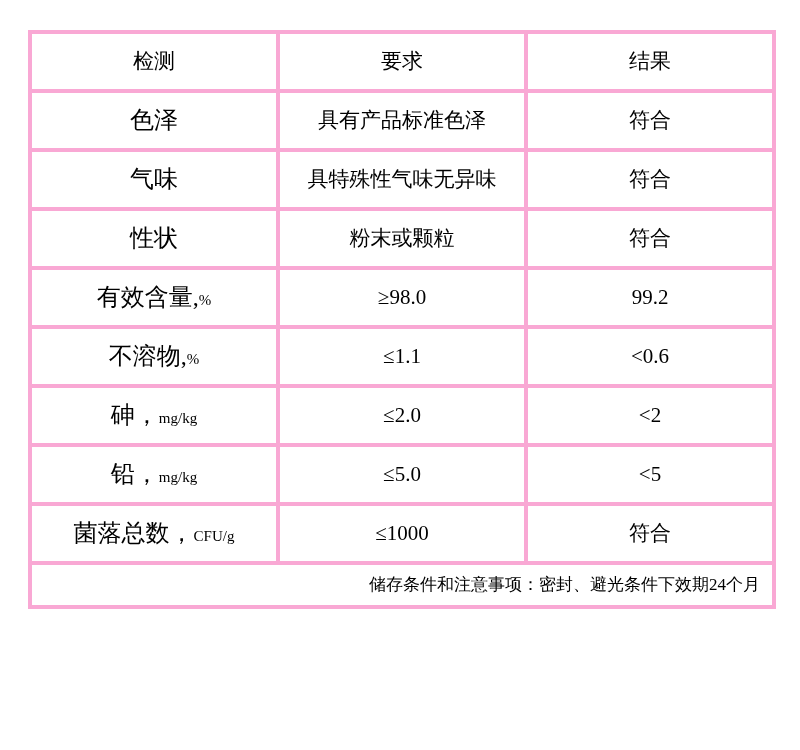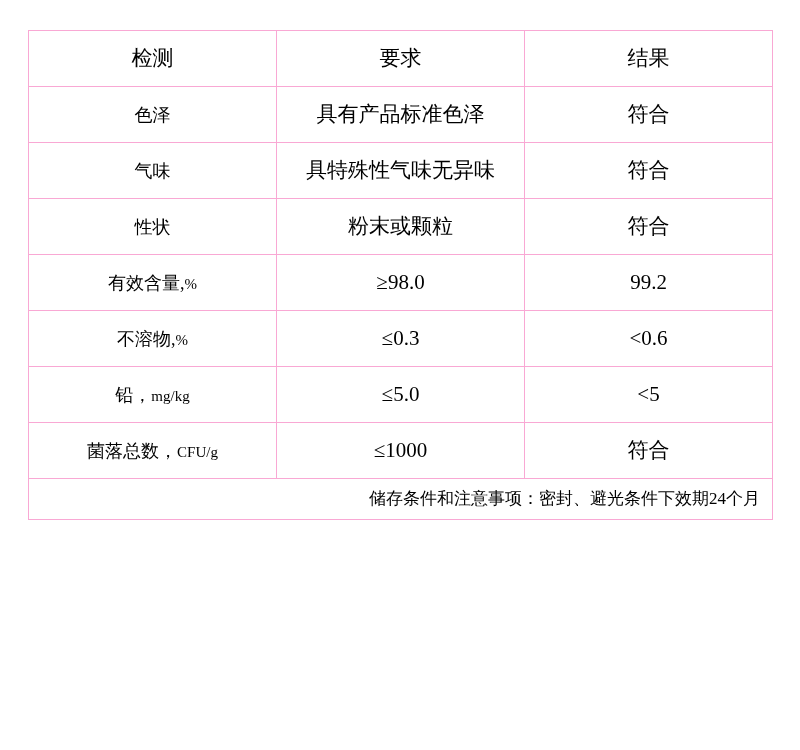--- a/index.html
+++ b/index.html
@@ -26,35 +26,35 @@
     top: 30px;
     width: 744px;
   }
   table.spec {
     border-collapse: collapse;
     width: 744px;
     table-layout: fixed;
     background: #ffffff;
   }
   table.spec td {
-    border: 1px solid #f9a8d4;
+    border: 4px solid #f9a8d4;
     text-align: center;
     vertical-align: middle;
     height: 55px;
     padding: 0 12px;
     font-size: 21px;
     line-height: 1.2;
     font-family: "Liberation Serif", "DejaVu Serif", serif;
   }
   table.spec col.c1 { width: 248px; }
   table.spec col.c2 { width: 248px; }
   table.spec col.c3 { width: 248px; }
 
   .cell-main {
-    font-size: 18px;
+    font-size: 24px;
   }
   .unit {
     font-size: 15px;
   }
   .num {
     font-family: "Liberation Serif", "DejaVu Serif", serif;
     font-size: 21px;
     margin-left: 42px;
   }
   tr.footer-row td {
@@ -102,24 +102,29 @@
 
         <tr>
           <td><span class="cell-main">有效含量,</span><span class="unit">%</span></td>
           <td class="num">≥98.0</td>
           <td class="num">99.2</td>
         </tr>
 
 
         <tr>
           <td><span class="cell-main">不溶物,</span><span class="unit">%</span></td>
-          <td class="num">≤0.3</td>
+          <td class="num">≤1.1</td>
           <td class="num">&lt;0.6</td>
         </tr>
 
+        <tr>
+          <td><span class="cell-main">砷，</span><span class="unit">mg/kg</span></td>
+          <td class="num">≤2.0</td>
+          <td class="num">&lt;2</td>
+        </tr>
 
         <tr>
           <td><span class="cell-main">铅，</span><span class="unit">mg/kg</span></td>
           <td class="num">≤5.0</td>
           <td class="num">&lt;5</td>
         </tr>
 
 
         <tr>
           <td><span class="cell-main">菌落总数，</span><span class="unit">CFU/g</span></td>

